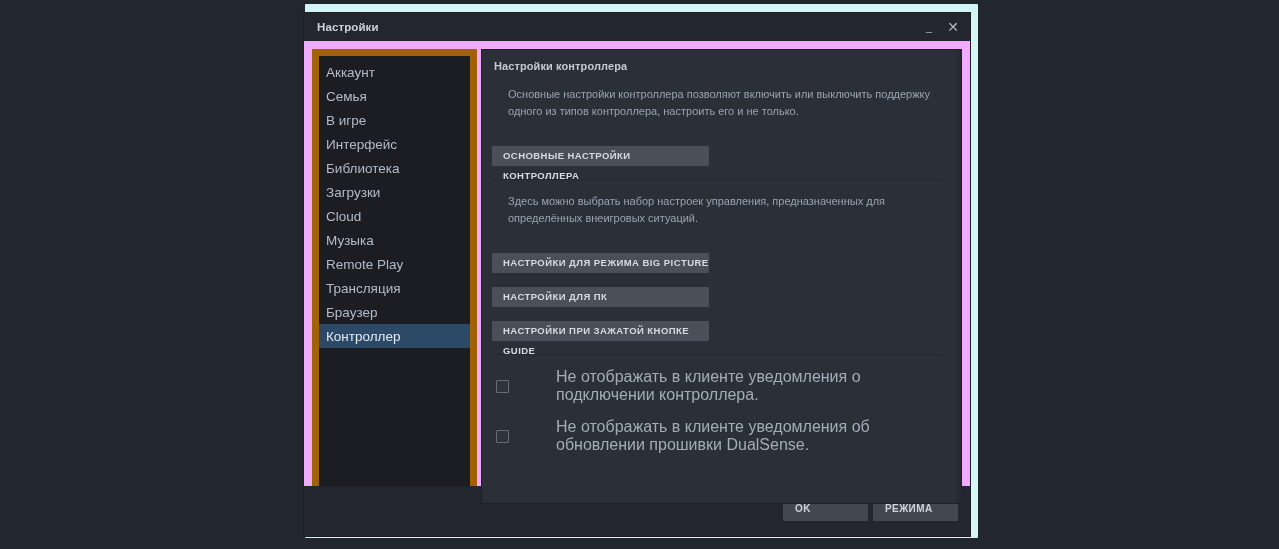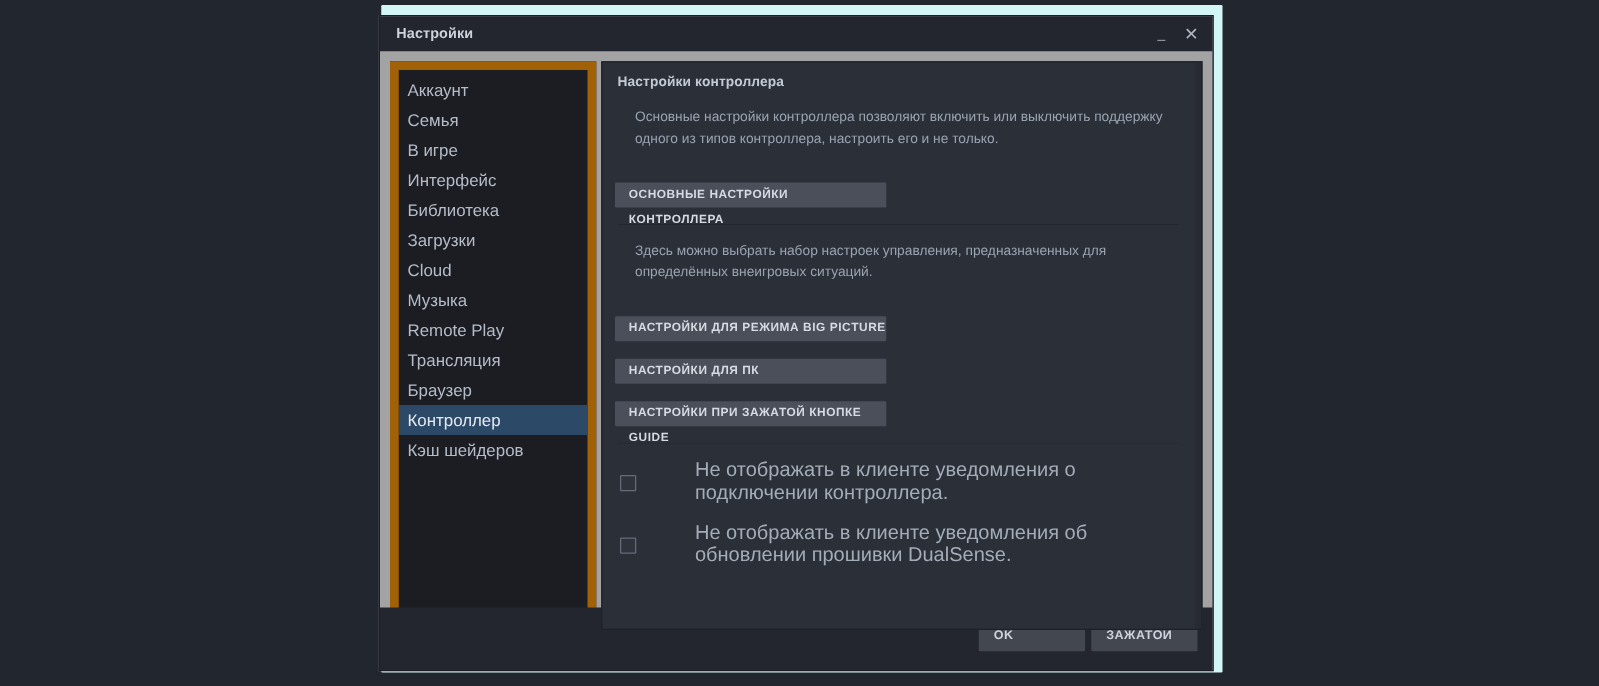--- a/index.html
+++ b/index.html
@@ -31,21 +31,21 @@
     border-radius: 1px;
   }
 
   
   #settings-window {
     position: absolute;
     left: 303px;
     top: 12px;
     width: 668px;
     height: 525px;
-    background: #a3a3a3;
+    background: #f0abfc;
     border: 1px solid #1b1e25;
     display: flex;
     flex-direction: column;
   }
 
   
   #title-bar {
     position: relative;
     height: 28px;
     flex: 0 0 28px;
@@ -278,23 +278,20 @@
         </div>
         <div class="sidebar-item">
           <span>Трансляция</span>
         </div>
         <div class="sidebar-item">
           <span>Браузер</span>
         </div>
         <div class="sidebar-item selected">
           <span>Контроллер</span>
         </div>
-        <div class="sidebar-item">
-          <span>Кэш шейдеров</span>
-        </div>
       </div>
 
       <div id="content-panel">
 
         <div class="section-title">Настройки контроллера</div>
 
         <div class="section-desc">Основные настройки контроллера позволяют включить или выключить поддержку одного из типов контроллера, настроить его и не только.</div>
 
         <div class="spacer-20"></div>
 
@@ -324,17 +321,17 @@
           <span class="checkbox-label">Не отображать в клиенте уведомления об обновлении прошивки DualSense.</span>
         </div>
 
         <div id="content-scrollbar"></div>
       </div>
 
     </div>
 
     <div id="window-footer">
       <button class="footer-button">OK</button>
-      <button class="footer-button">ЗАЖАТОЙ</button>
+      <button class="footer-button">РЕЖИМА</button>
     </div>
 
   </div>
 </div>
 
 </body></html>

